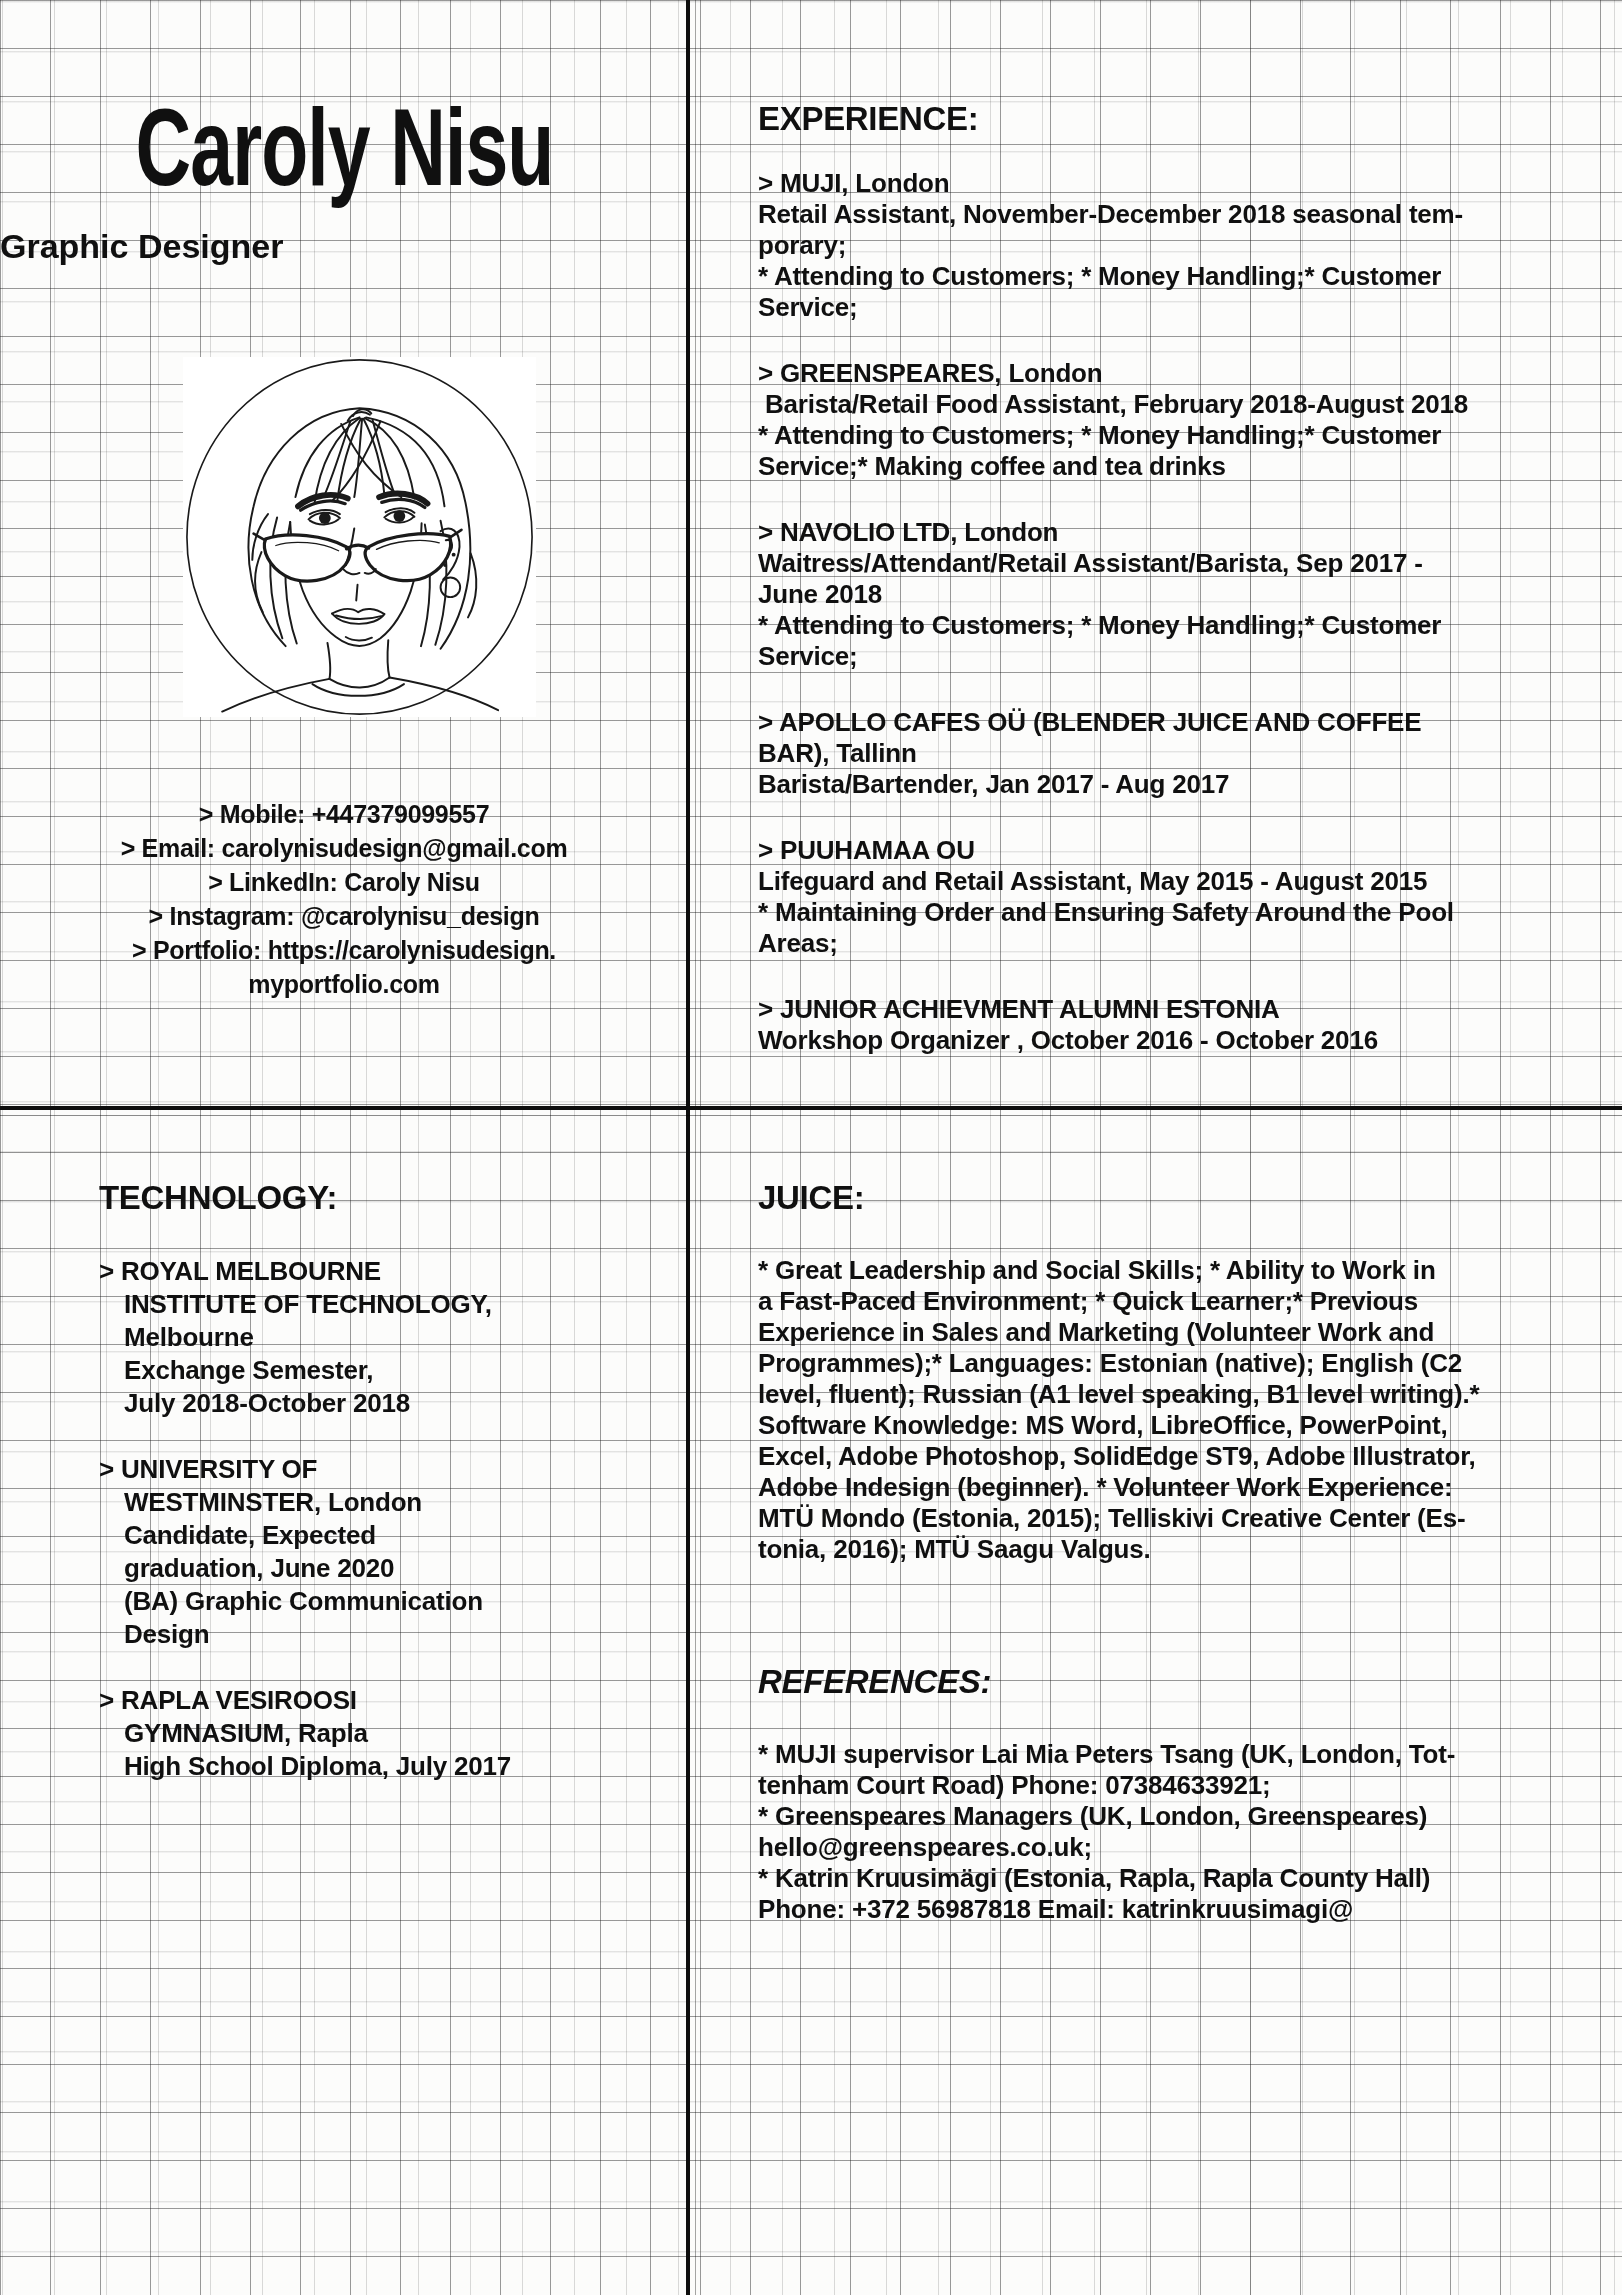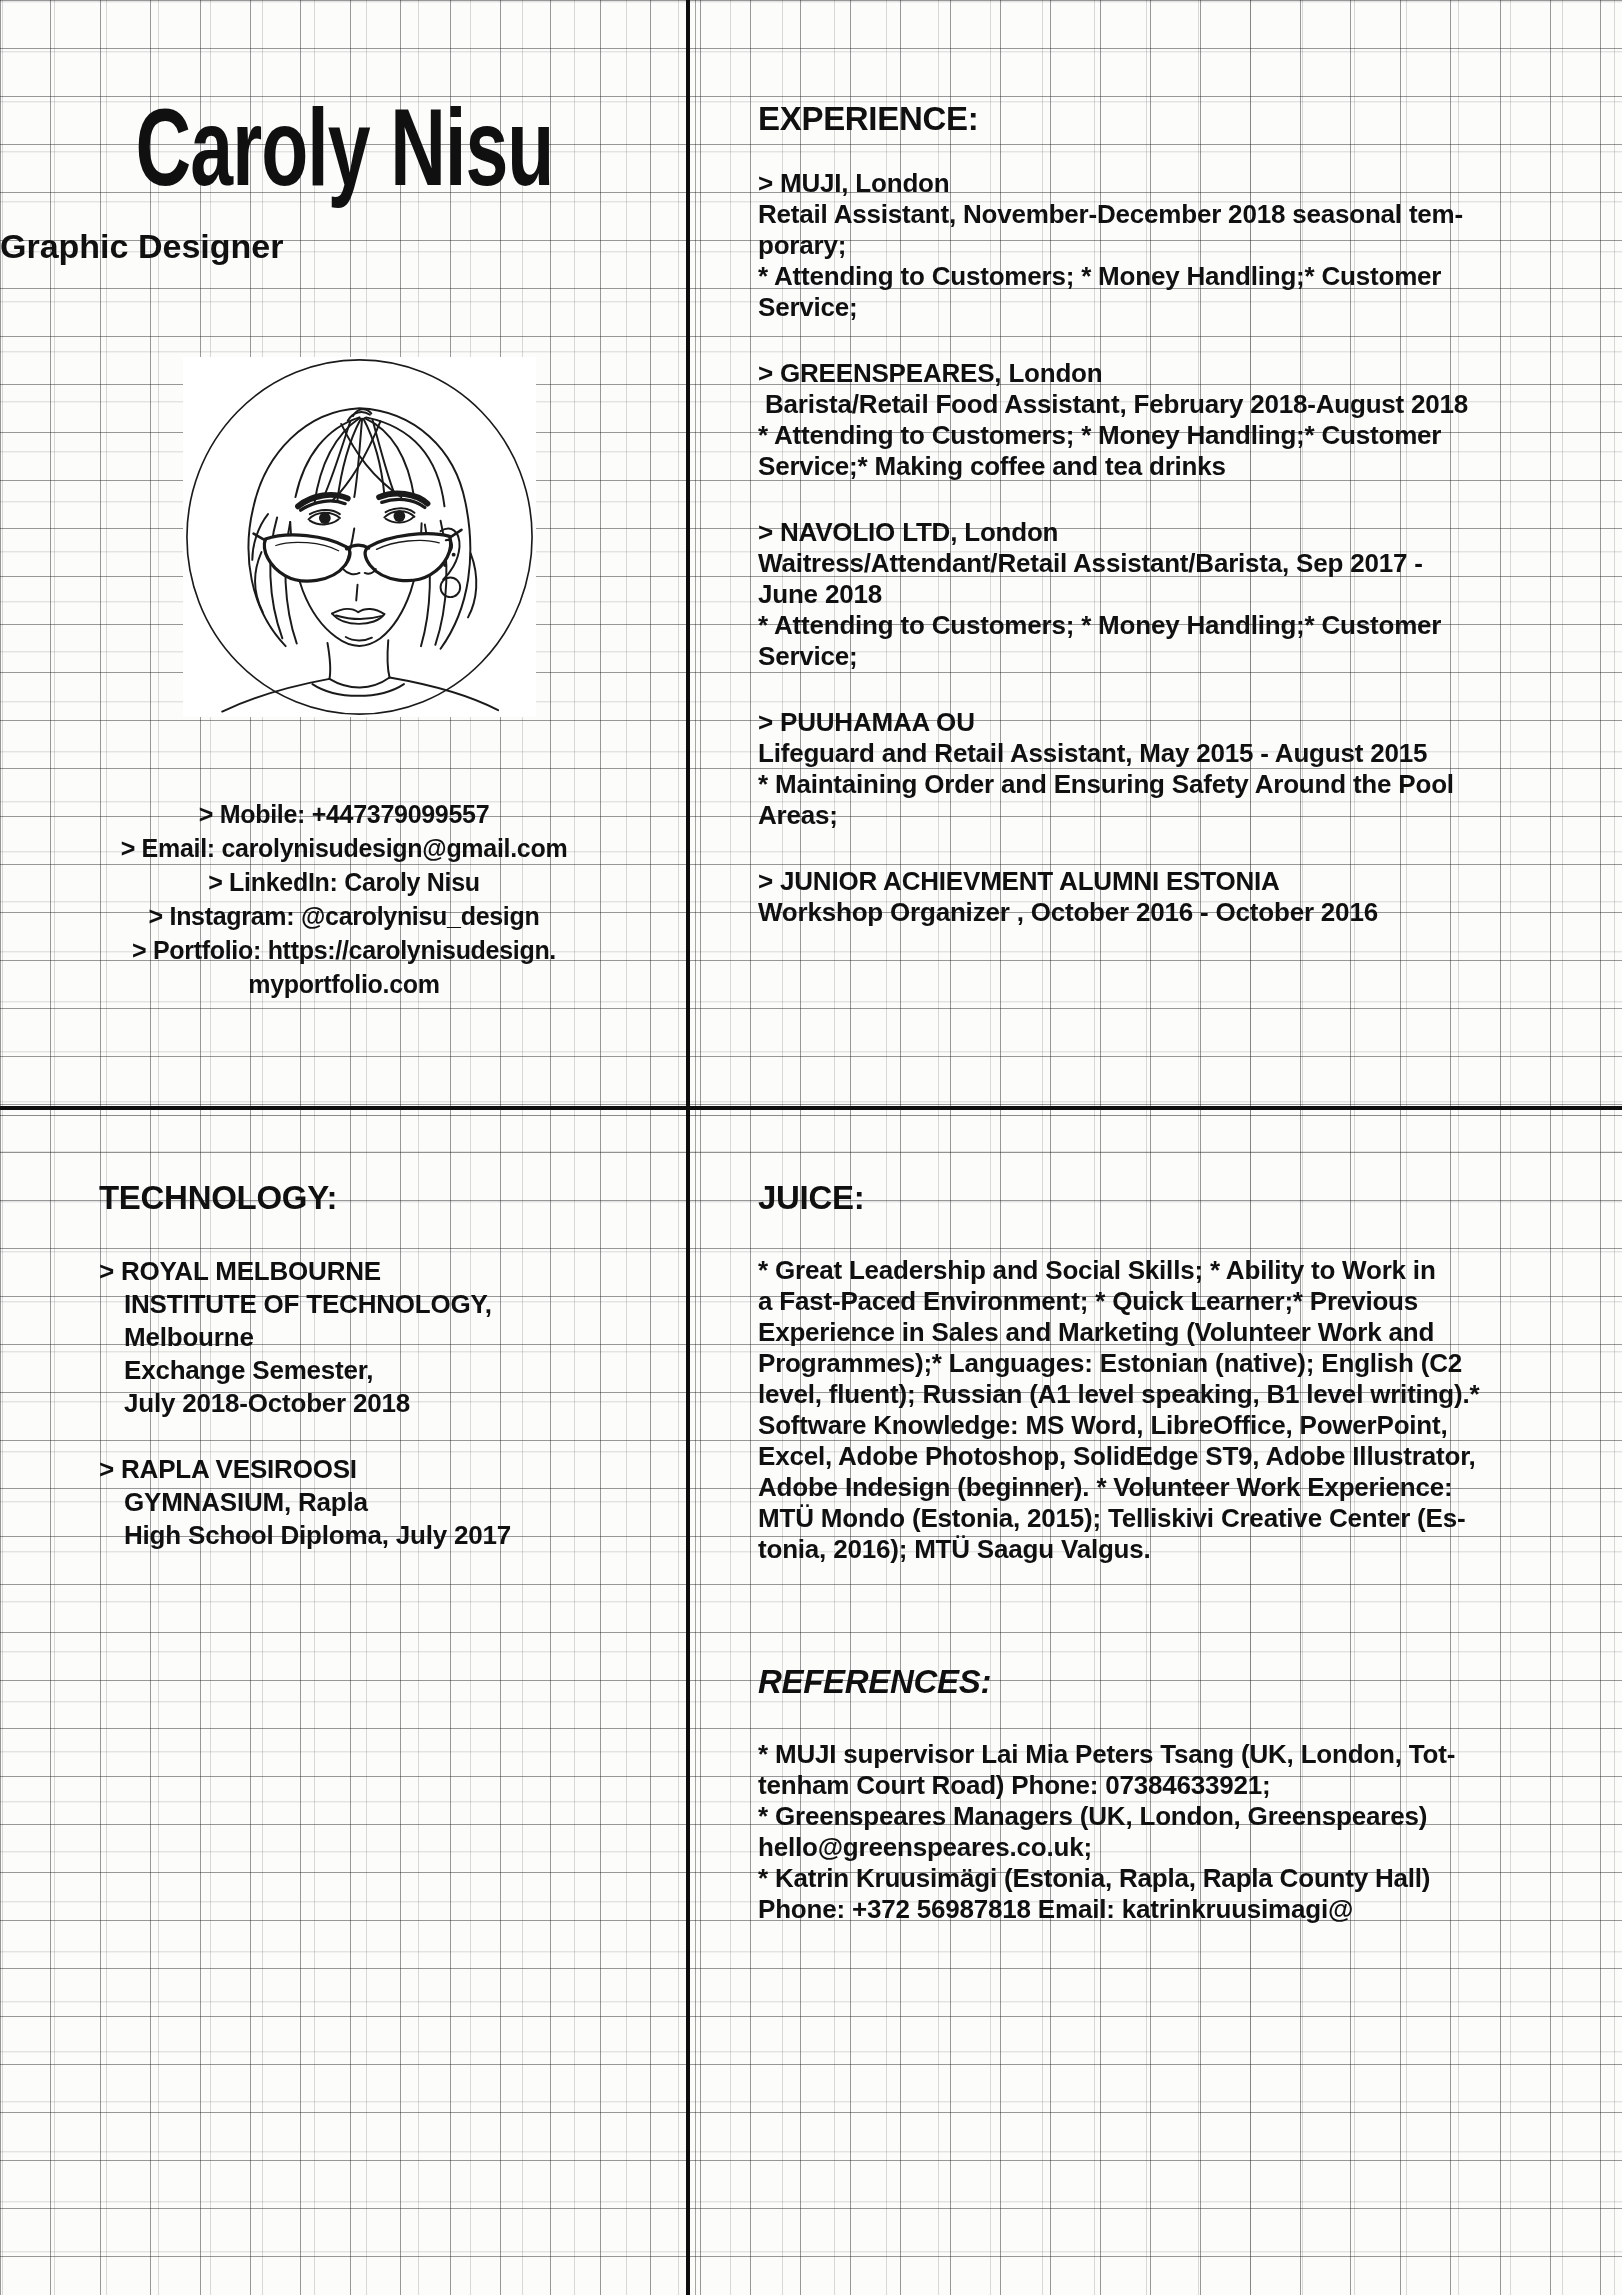--- a/index.html
+++ b/index.html
@@ -208,35 +208,44 @@
 Service;</div>
     <div class="job body-block">&gt; GREENSPEARES, London
  Barista/Retail Food Assistant, February 2018-August 2018
 * Attending to Customers; * Money Handling;* Customer
 Service;* Making coffee and tea drinks</div>
     <div class="job body-block">&gt; NAVOLIO LTD, London
 Waitress/Attendant/Retail Assistant/Barista, Sep 2017 -
 June 2018
 * Attending to Customers; * Money Handling;* Customer
 Service;</div>
+    <div class="job body-block">&gt; APOLLO CAFES OÜ (BLENDER JUICE AND COFFEE
+BAR), Tallinn
+Barista/Bartender, Jan 2017 - Aug 2017</div>
     <div class="job body-block">&gt; PUUHAMAA OU
 Lifeguard and Retail Assistant, May 2015 - August 2015
 * Maintaining Order and Ensuring Safety Around the Pool
 Areas;</div>
     <div class="job body-block">&gt; JUNIOR ACHIEVMENT ALUMNI ESTONIA
 Workshop Organizer , October 2016 - October 2016</div>
   </div>
 
   <div class="section-heading" id="education-heading">TECHNOLOGY:</div>
   <div class="edu-items">
     <div class="edu-item body-block">&gt; ROYAL MELBOURNE
 INSTITUTE OF TECHNOLOGY,
 Melbourne
 Exchange Semester,
 July 2018-October 2018</div>
+    <div class="edu-item body-block">&gt; UNIVERSITY OF
+WESTMINSTER, London
+Candidate, Expected
+graduation, June 2020
+(BA) Graphic Communication
+Design</div>
     <div class="edu-item body-block">&gt; RAPLA VESIROOSI
 GYMNASIUM, Rapla
 High School Diploma, July 2017</div>
   </div>
 
   <div class="section-heading" id="skills-heading">JUICE:</div>
   <div class="skills-block body-block">* Great Leadership and Social Skills; * Ability to Work in
 a Fast-Paced Environment; * Quick Learner;* Previous
 Experience in Sales and Marketing (Volunteer Work and
 Programmes);* Languages: Estonian (native); English (C2

